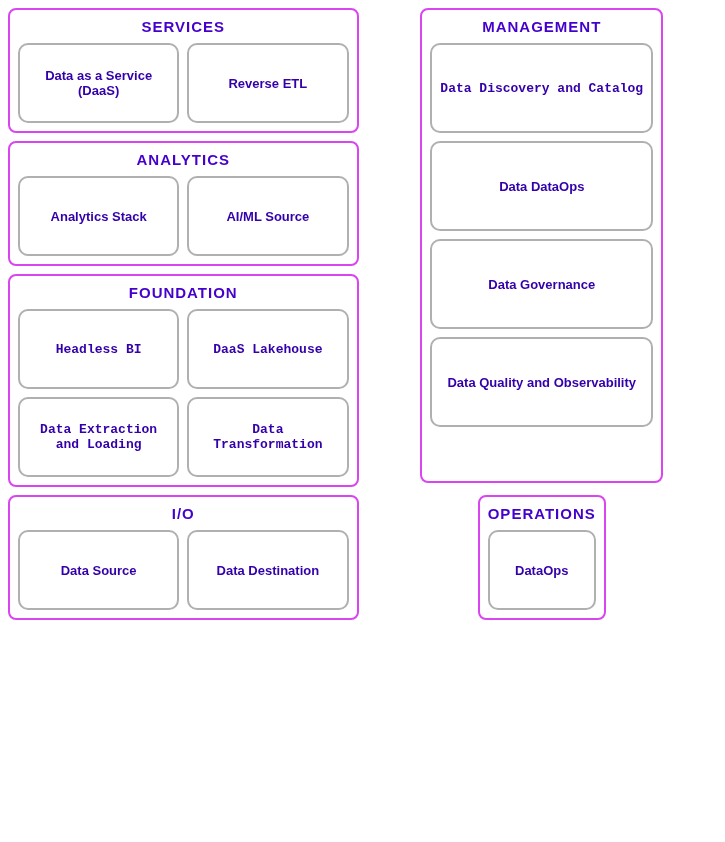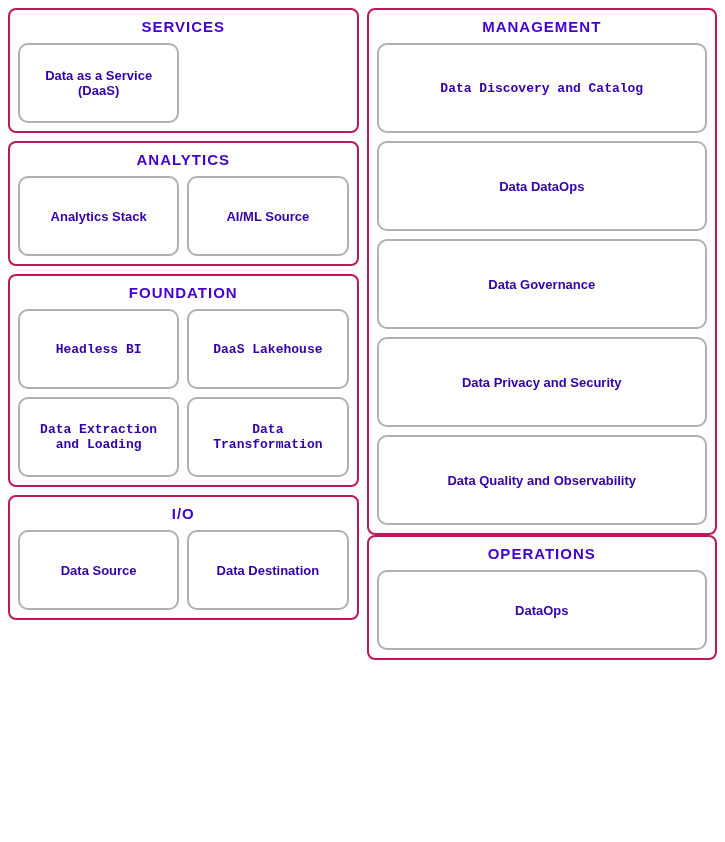--- a/index.html
+++ b/index.html
@@ -4,21 +4,21 @@
   <style>
     * { box-sizing: border-box; margin: 0; padding: 0; }
     body {
       font-family: Arial, sans-serif;
       background: #fff;
       width: 725px;
       min-height: 842px;
       padding: 8px;
     }
     .section {
-      border: 2px solid #be185d;
+      border: 2px solid #d946ef;
       border-radius: 8px;
       padding: 8px;
       background: #fff;
     }
     .section-title {
       text-align: center;
       font-weight: bold;
       font-size: 15px;
       color: #4400cc;
       letter-spacing: 1px;
@@ -55,20 +55,21 @@
 <body>
 
 <div style="display: grid; grid-template-columns: 1fr 1fr; gap: 8px; width: 709px;">
 
   <div style="display: flex; flex-direction: column; gap: 8px;">
 
     <div class="section">
       <div class="section-title">SERVICES</div>
       <div class="cards-grid">
         <div class="card">Data as a Service (DaaS)</div>
+        <div class="card">Reverse ETL</div>
       </div>
     </div>
 
     <div class="section">
       <div class="section-title">ANALYTICS</div>
       <div class="cards-grid">
         <div class="card">Analytics Stack</div>
         <div class="card">AI/ML Source</div>
       </div>
     </div>
@@ -86,29 +87,28 @@
     <div class="section">
       <div class="section-title">I/O</div>
       <div class="cards-grid">
         <div class="card">Data Source</div>
         <div class="card">Data Destination</div>
       </div>
     </div>
 
   </div>
 
-  <div style="display: flex; flex-direction: column; gap: 0;">
+  <div style="display: flex; flex-direction: column; gap: 12px; align-items: center;">
 
     <div class="section" style="flex: 1;">
       <div class="section-title">MANAGEMENT</div>
       <div class="cards-grid-single">
         <div class="card" style="min-height: 90px; font-family: Liberation Mono, monospace;">Data Discovery and Catalog</div>
         <div class="card" style="min-height: 90px;">Data DataOps</div>
         <div class="card" style="min-height: 90px;">Data Governance</div>
-        <div class="card" style="min-height: 90px;">Data Privacy and Security</div>
         <div class="card" style="min-height: 90px;">Data Quality and Observability</div>
       </div>
     </div>
 
     <div class="section">
       <div class="section-title">OPERATIONS</div>
       <div class="cards-grid-single">
         <div class="card" style="min-height: 80px;">DataOps</div>
       </div>
     </div>

